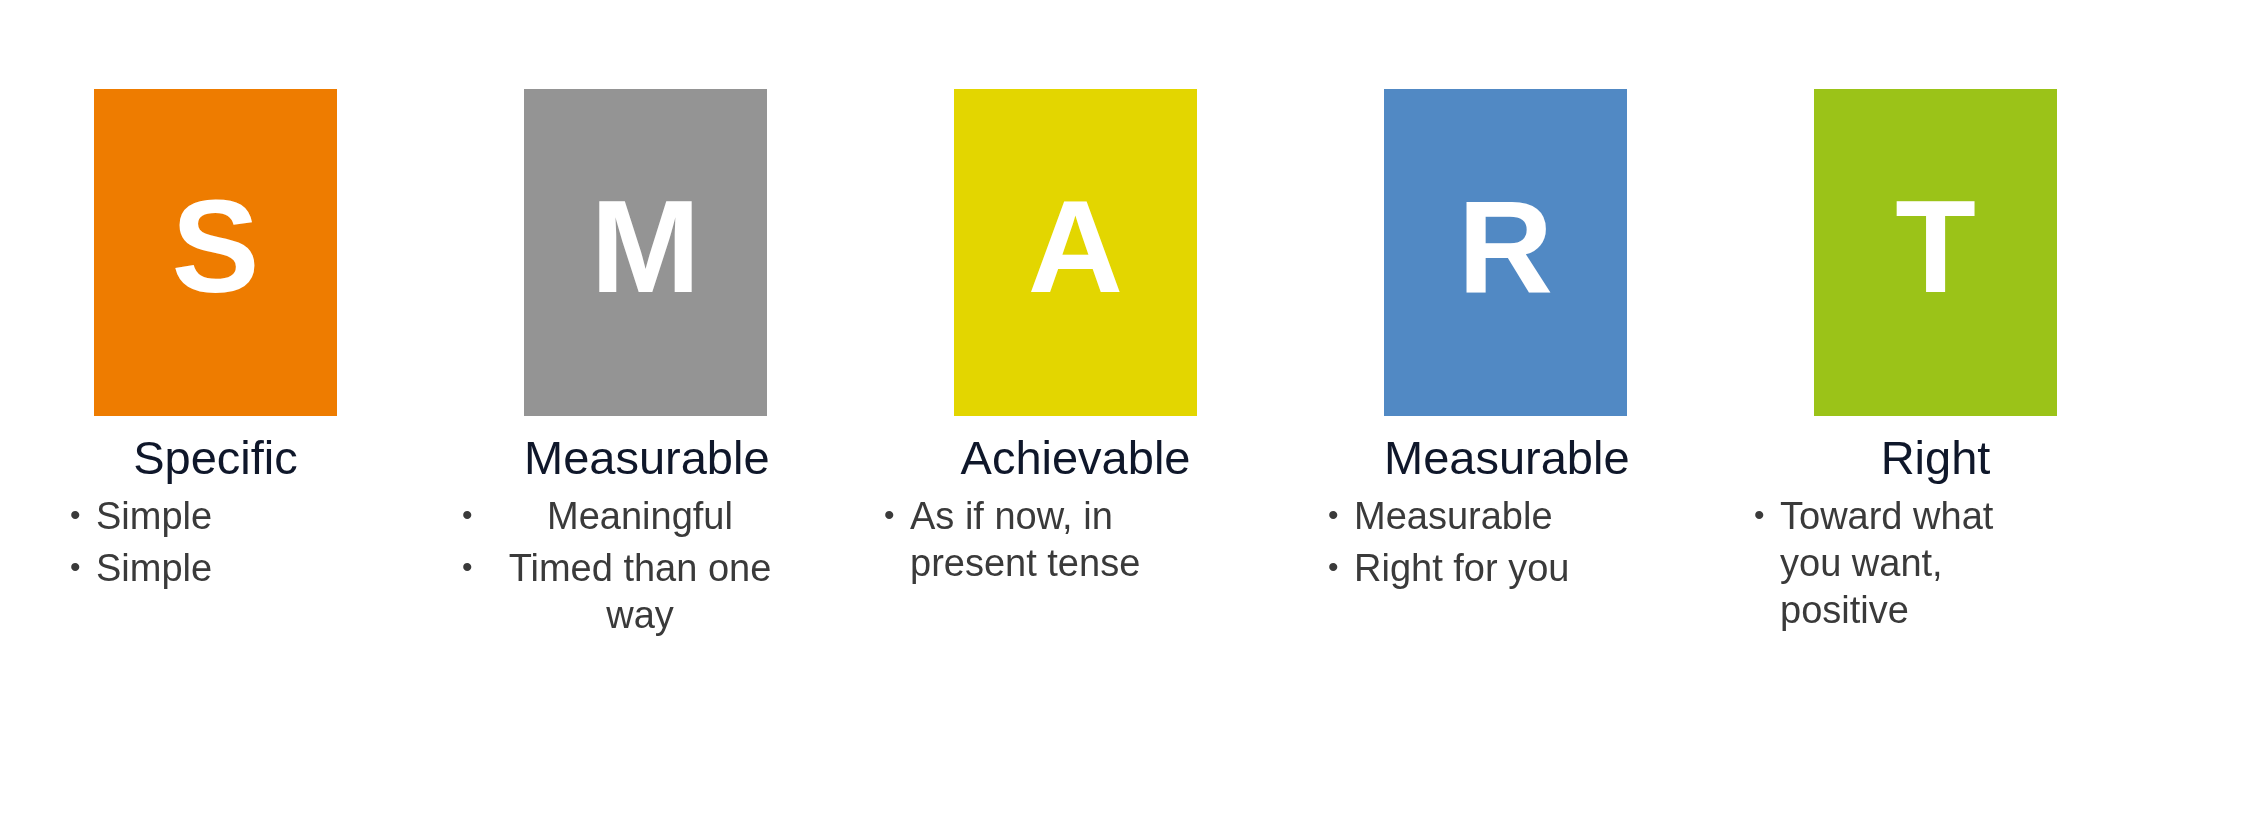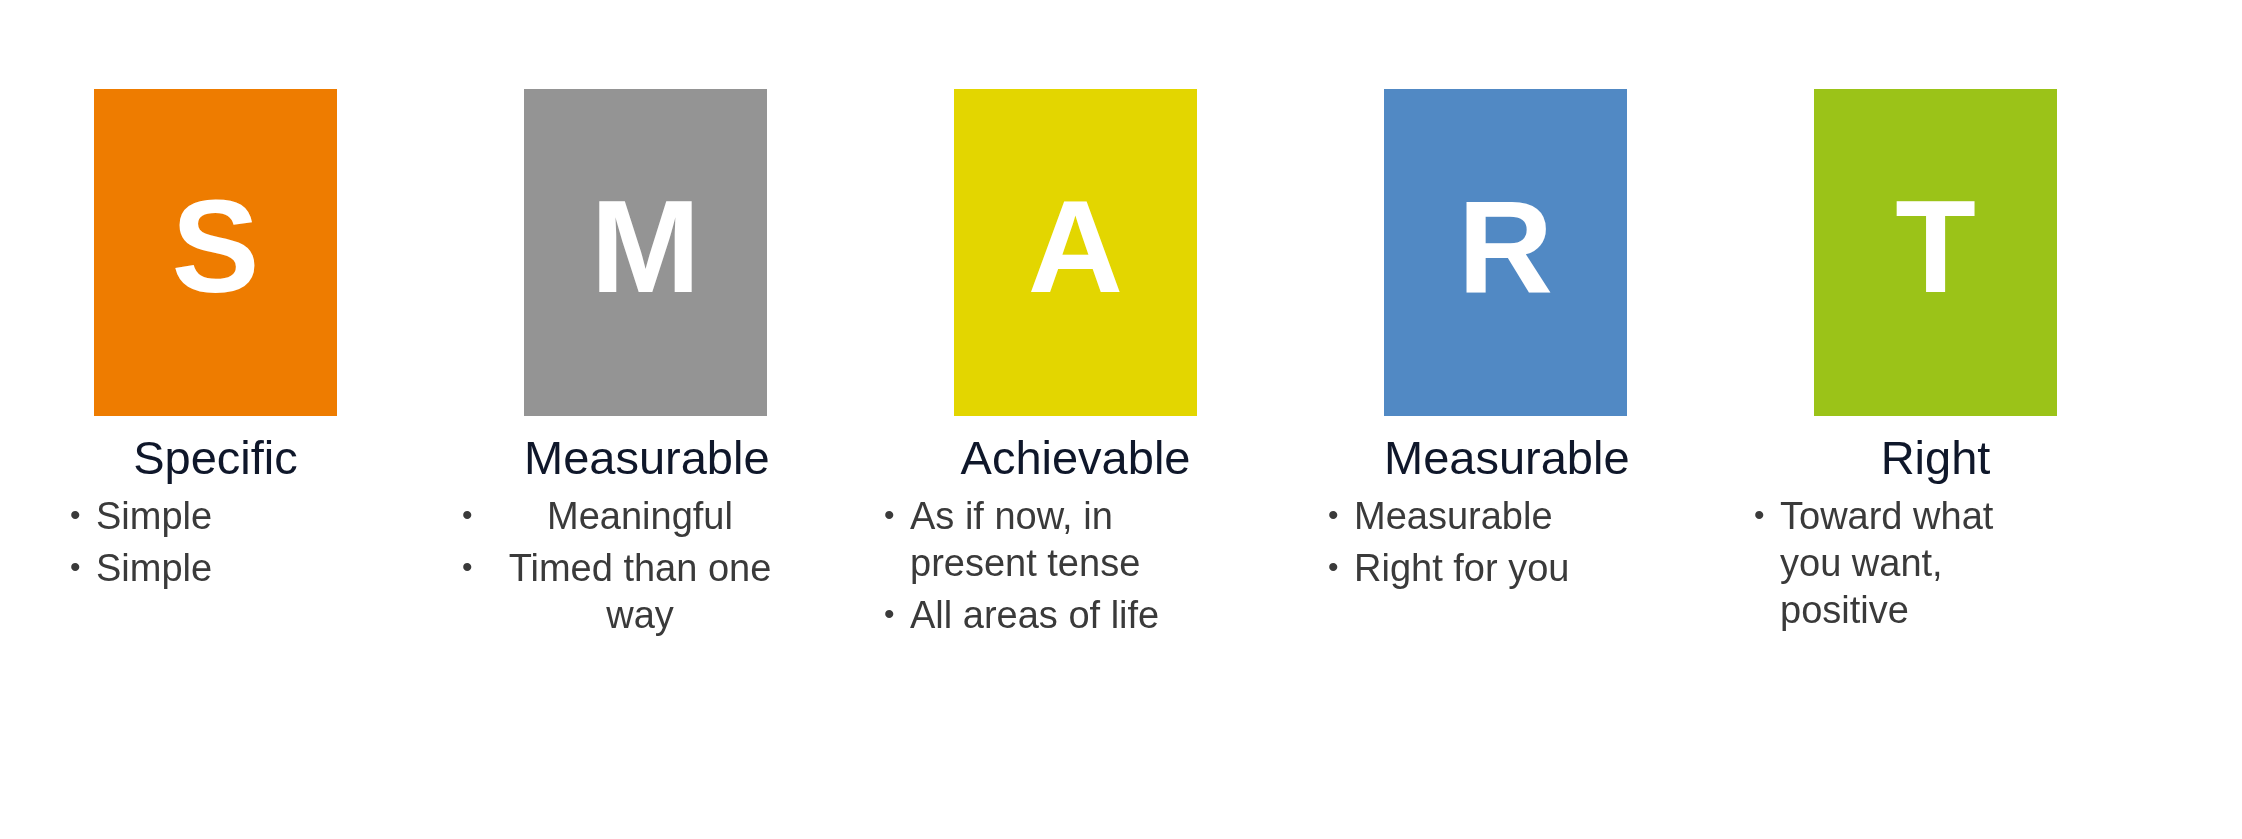--- a/index.html
+++ b/index.html
@@ -136,21 +136,20 @@
       </ul>
     </div>
 
     <div class="column col-2">
       <div class="tile" style="background-color: rgb(227, 214, 0);">
         <span class="tile-letter">A</span>
       </div>
       <div class="heading">Achievable</div>
       <ul class="bullets">
         <li>As if now, in present tense</li>
-        <li>All areas of life</li>
       </ul>
     </div>
 
     <div class="column col-3">
       <div class="tile" style="background-color: rgb(81, 137, 196);">
         <span class="tile-letter">R</span>
       </div>
       <div class="heading">Measurable</div>
       <ul class="bullets">
         <li>Measurable</li>

